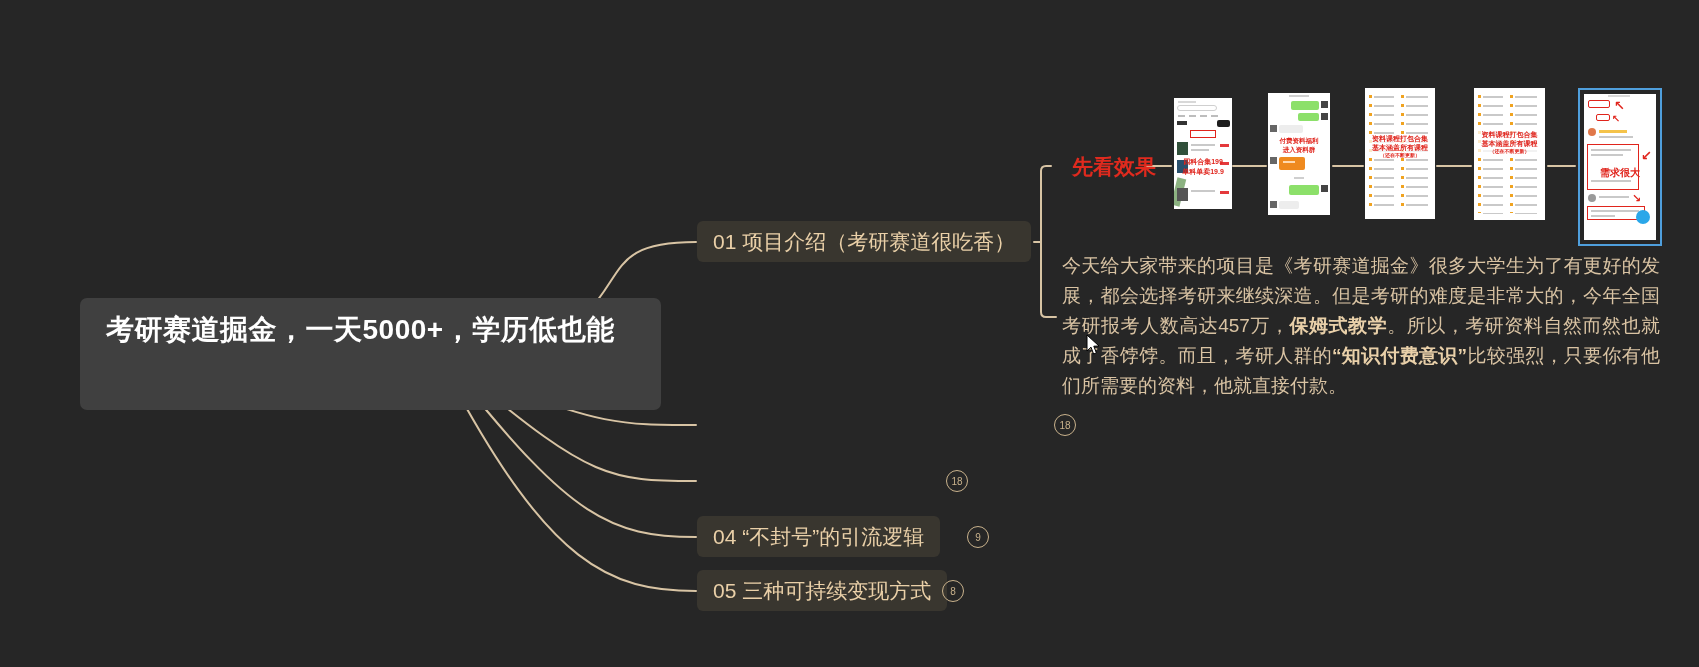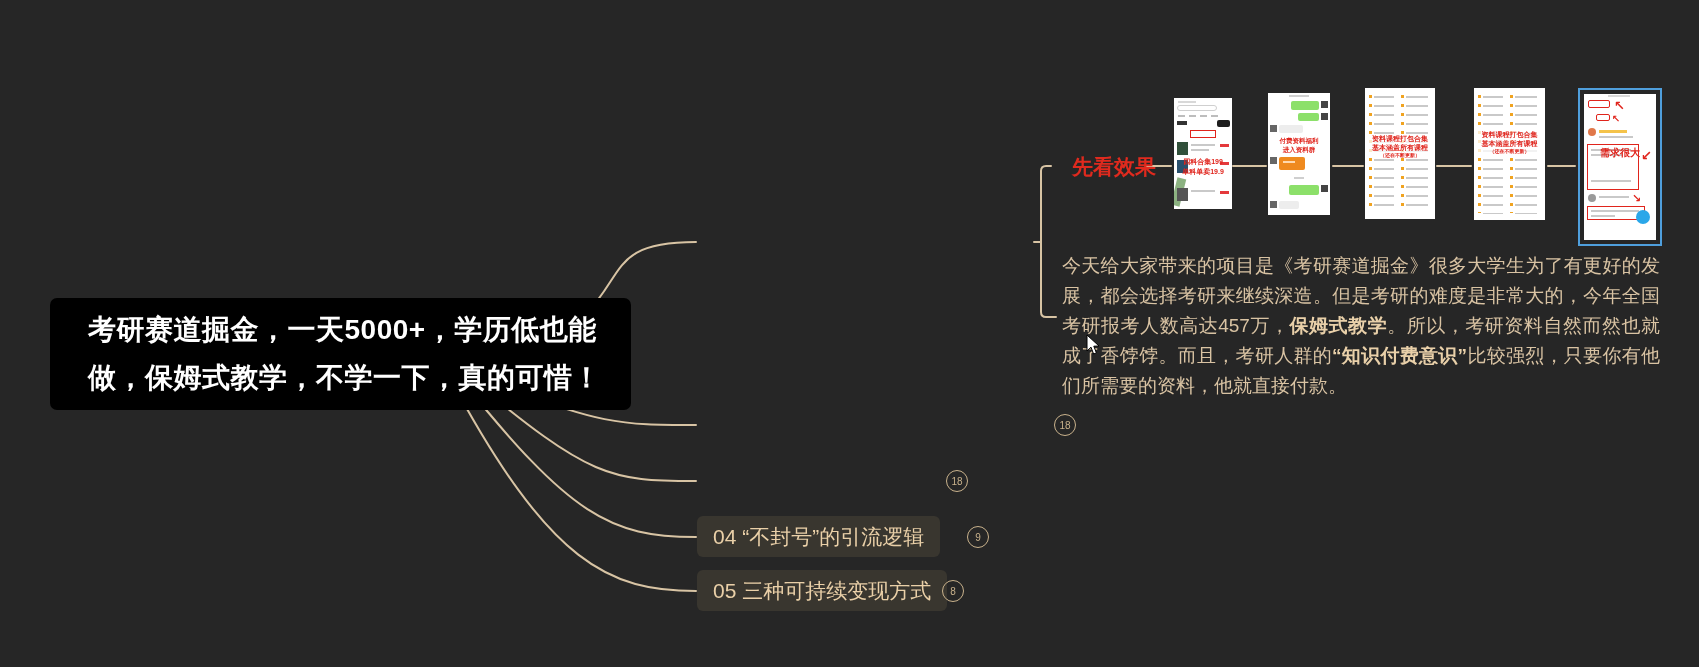--- a/index.html
+++ b/index.html
@@ -1,20 +1,20 @@
 <!DOCTYPE html>
 <html><head>
 <meta charset="utf-8">
 <style>
   html,body{margin:0;padding:0;background:#262626;}
   #canvas{position:relative;width:1699px;height:667px;background:#262626;overflow:hidden;
           font-family:"Liberation Sans","DejaVu Sans",sans-serif;}
   svg.lines{position:absolute;left:0;top:0;z-index:1;}
-  .root-topic{position:absolute;left:50px;top:298px;width:581px;height:112px;background:#000000;
-              border-radius:7px;z-index:3;box-sizing:border-box;padding:8px 0 0 38px;}
+  .root-topic{position:absolute;left:80px;top:298px;width:581px;height:112px;background:#404040;
+              border-radius:7px;z-index:3;box-sizing:border-box;padding:8px 0 0 26px;}
   .root-topic span{display:block;color:#ffffff;font-weight:bold;font-size:28px;line-height:48px;
                    white-space:nowrap;letter-spacing:0.5px;}
   .topic{position:absolute;background:#39362f;border-radius:6px;color:#ead0a8;font-size:21px;
          height:41px;line-height:41px;padding:0 16px;white-space:nowrap;z-index:3;}
   .badge{position:absolute;width:22px;height:22px;border:1px solid #c9b28c;border-radius:50%;
          color:#c9b28c;font-size:10px;display:flex;align-items:center;justify-content:center;
          z-index:3;box-sizing:border-box;}
   .effect-label{position:absolute;left:1052px;top:153px;color:#e02a1e;font-weight:bold;
                 font-size:21px;z-index:3;white-space:nowrap;margin-left:20px;}
   .note-para{position:absolute;left:1062px;top:251px;width:598px;color:#d9c3a3;font-size:19px;
@@ -53,23 +53,25 @@
       <path d="M470,378 C590,478 610,481 696,481"></path>
       <path d="M460,378 C570,515 610,537 696,537"></path>
       <path d="M450,378 C550,565 610,591 696,591"></path>
       <path d="M1034,242 L1041,242 M1041,242 L1041,171 Q1041,166 1046,166 L1051,166 M1041,242 L1041,312 Q1041,317 1046,317 L1056,317"></path>
       <path d="M1146,166 L1171,166 M1233,166 L1266,166 M1333,166 L1363,166 M1437,166 L1471,166 M1548,166 L1575,166"></path>
     </g>
   </svg>
 
   <div class="root-topic">
     <span>考研赛道掘金，一天5000+，学历低也能</span>
-    <span>做，保姆式教学，不学一下，真的可惜！</span>
   </div>
 
+  <div class="topic" style="left:697px;top:221px;">
+    <span>01 项目介绍（考研赛道很吃香）</span>
+  </div>
   <div class="badge" style="left:1054px;top:414px;">
     <span>18</span>
   </div>
   <div class="badge" style="left:946px;top:470px;">
     <span>18</span>
   </div>
   <div class="topic" style="left:697px;top:516px;">
     <span>04 “不封号”的引流逻辑</span>
   </div>
   <div class="badge" style="left:967px;top:526px;">
@@ -152,21 +154,21 @@
       <div style="left:4px;top:6px;width:22px;height:8px;border:1px solid #e0241c;border-radius:2px;box-sizing:border-box;"></div>
       <div class="red-arrow" style="left:30px;top:4px;font-size:13px;">↖</div>
       <div style="left:12px;top:20px;width:14px;height:7px;border:1px solid #e0241c;border-radius:2px;box-sizing:border-box;"></div>
       <div class="red-arrow" style="left:28px;top:19px;font-size:10px;">↖</div>
       <div style="left:4px;top:34px;width:8px;height:8px;border-radius:50%;background:#e0784a;"></div>
       <div style="left:15px;top:36px;width:28px;height:3px;background:#f5c34a;"></div>
       <div class="gline" style="left:15px;top:42px;width:34px;position:absolute;"></div>
       <div style="left:3px;top:50px;width:52px;height:46px;border:1px solid #e0241c;box-sizing:border-box;"></div>
       <div class="gline" style="left:7px;top:55px;width:40px;position:absolute;"></div>
       <div class="gline" style="left:7px;top:60px;width:32px;position:absolute;"></div>
-      <div class="red-ovl" style="top:52px;font-size:10px;">需求很大</div>
+      <div class="red-ovl" style="top:72px;font-size:10px;">需求很大</div>
       <div class="gline" style="left:7px;top:86px;width:40px;position:absolute;"></div>
       <div class="red-arrow" style="left:57px;top:54px;font-size:13px;">↙</div>
       <div style="left:4px;top:100px;width:8px;height:8px;border-radius:50%;background:#9a9a9a;"></div>
       <div class="gline" style="left:15px;top:102px;width:30px;position:absolute;"></div>
       <div class="red-arrow" style="left:48px;top:98px;font-size:11px;">↘</div>
       <div style="left:3px;top:112px;width:58px;height:14px;border:1px solid #e0241c;box-sizing:border-box;"></div>
       <div class="gline" style="left:7px;top:116px;width:48px;position:absolute;"></div>
       <div class="gline" style="left:7px;top:121px;width:24px;position:absolute;"></div>
     </div>
     <div class="dot-handle" style="left:56px;top:120px;"></div>

